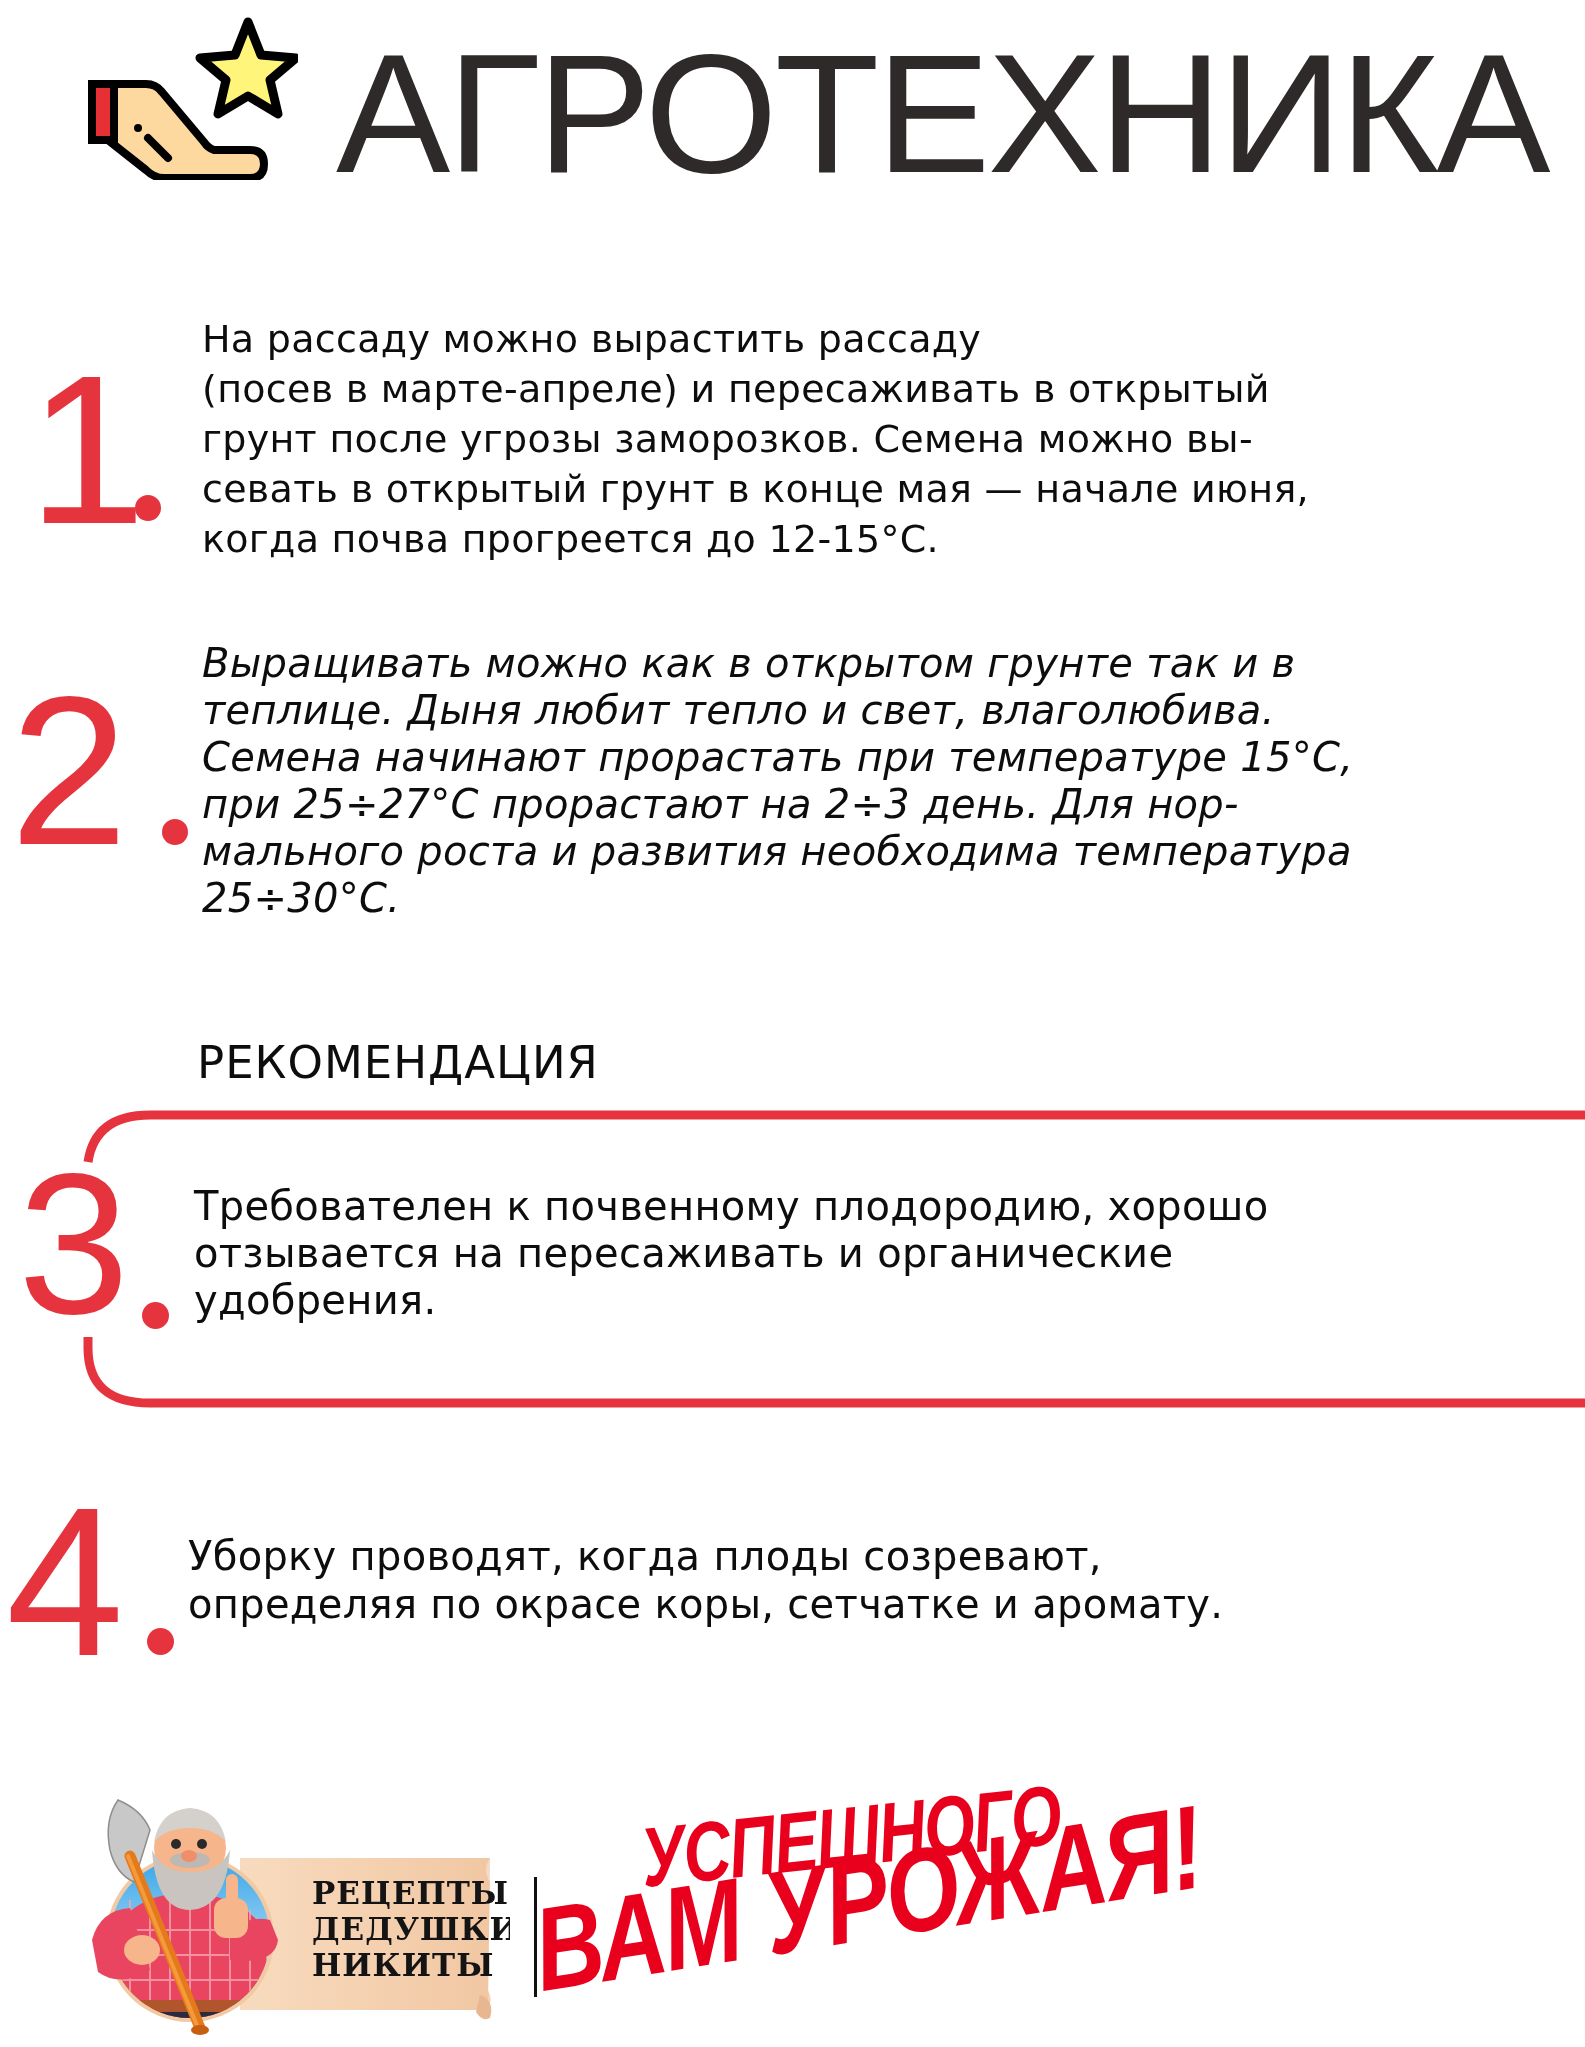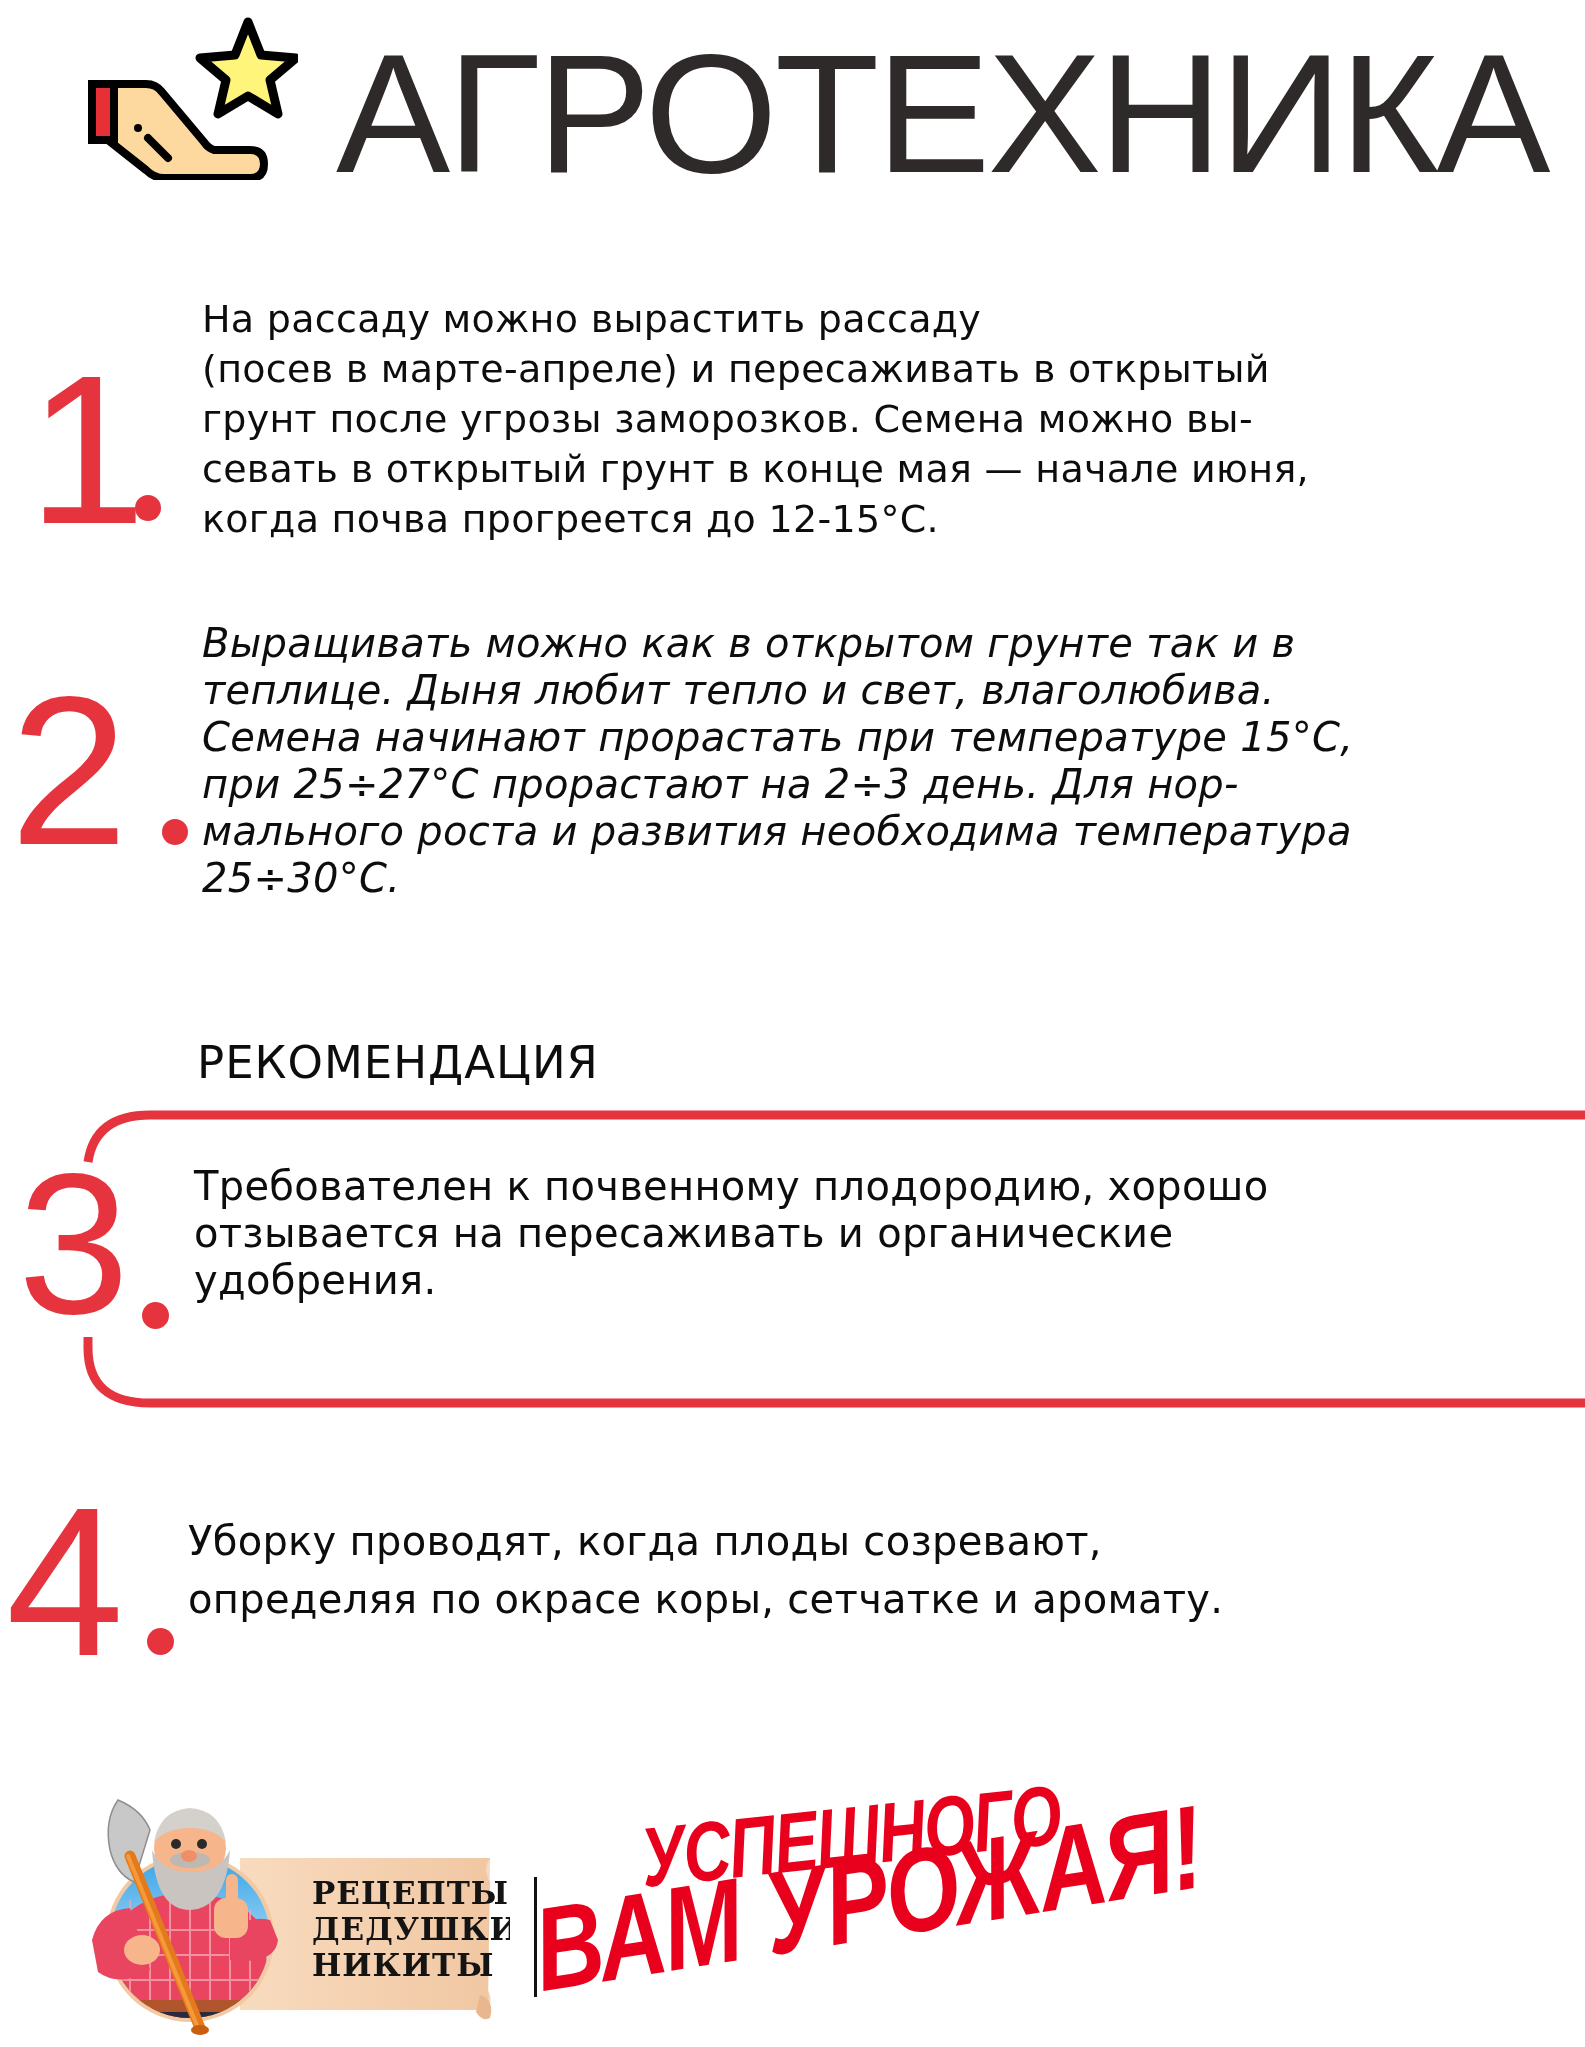--- a/index.html
+++ b/index.html
@@ -13,25 +13,25 @@
     font-size: 168px; line-height: 168px; color: #2e2a2a; letter-spacing: -3px;
     white-space: nowrap; transform: scaleX(1.02); transform-origin: left top; }
 
   
   .num { position: absolute; font-family: "Liberation Sans", sans-serif;
     color: #e5343e; font-weight: 400; line-height: 1; white-space: nowrap; }
   .dot { position: absolute; border-radius: 50%; background: #e5343e; }
 
   
   .para { position: absolute; font-family: "DejaVu Sans", sans-serif; color: #0d0d0d;
-    white-space: pre-line; letter-spacing: 0.3px; }
+    white-space: pre-line; letter-spacing: 0.3px; margin-top: 20px; }
   #para-1 { left: 202px; top: 294px; font-size: 38px; line-height: 50px; width: 1320px; }
   #para-2 { left: 202px; top: 620px; font-size: 40px; line-height: 47px; width: 1360px; font-style: italic; }
   #para-3 { left: 194px; top: 1163px; font-size: 40px; line-height: 47px; width: 1300px; }
-  #para-4 { left: 188px; top: 1512px; font-size: 40px; line-height: 58px; width: 1300px; }
+  #para-4 { left: 188px; top: 1512px; font-size: 40px; line-height: 48px; width: 1300px; }
 
   #recommend-heading { left: 197px; top: 1035px; font-family: "DejaVu Sans", sans-serif;
     font-size: 45px; line-height: 56px; color: #0d0d0d; letter-spacing: 1px; white-space: nowrap; }
 
   #recommend-frame { left: 0; top: 1100px; width: 1585px; height: 320px; }
 
   
   #footer-logo { left: 90px; top: 1790px; width: 420px; height: 250px; }
   #footer-divider { left: 534px; top: 1877px; width: 3px; height: 120px; background: #111111; }
   #slogan { left: 540px; top: 1790px; width: 780px; height: 250px; }

